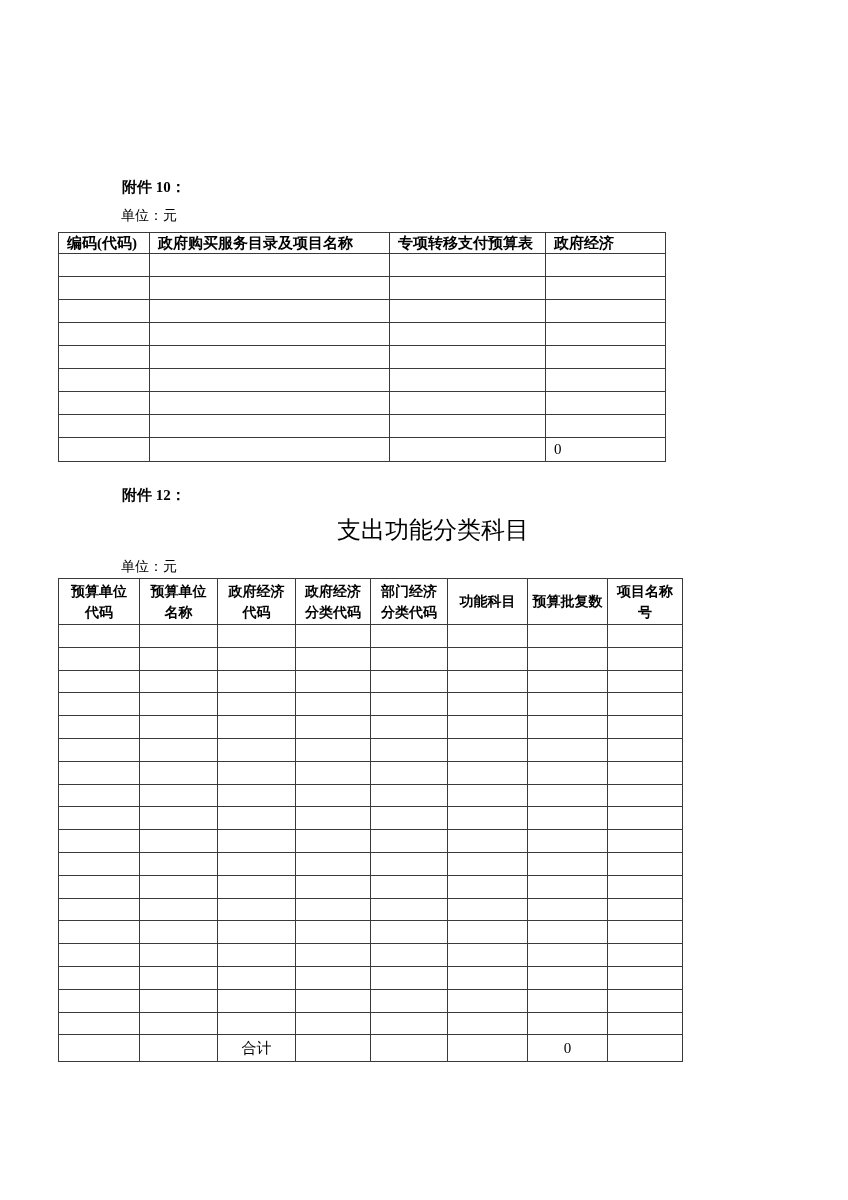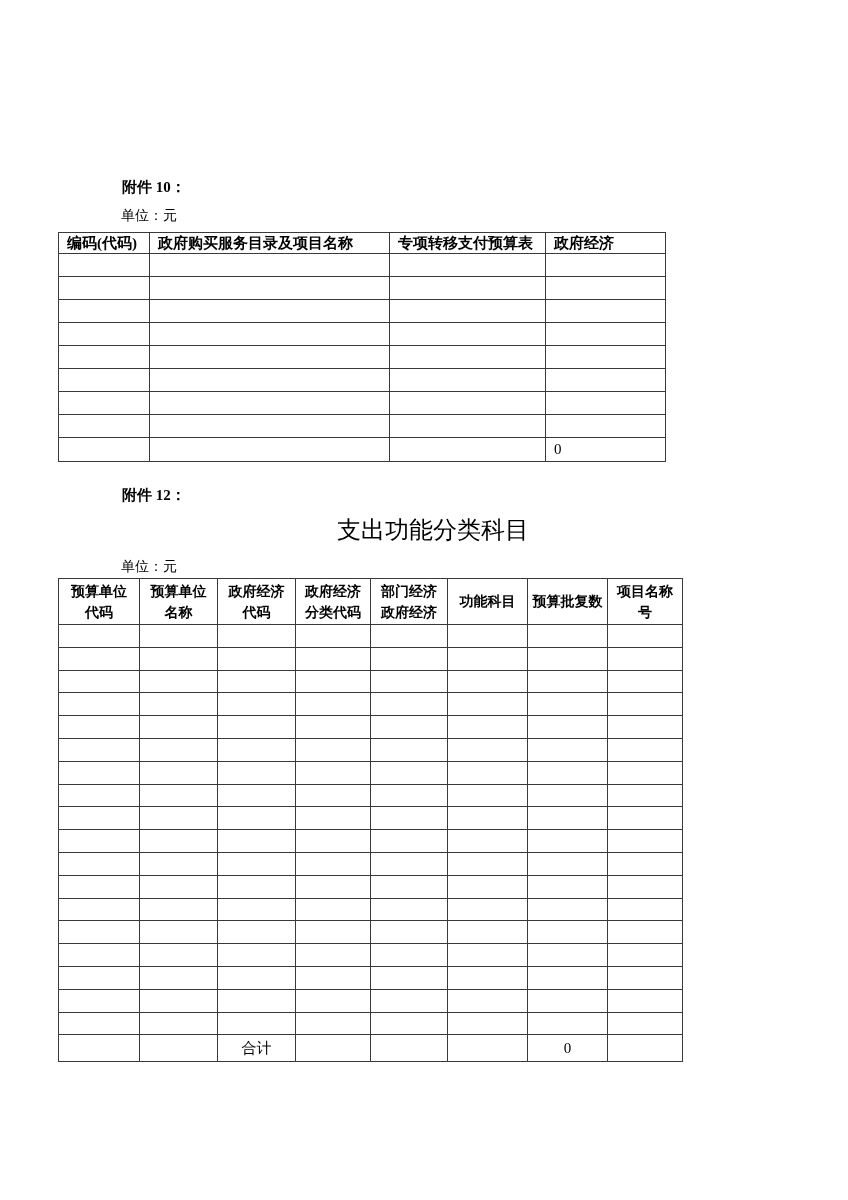--- a/index.html
+++ b/index.html
@@ -229,21 +229,21 @@
         <tr>
           <th>预算单位
 代码</th>
           <th>预算单位
 名称</th>
           <th>政府经济
 代码</th>
           <th>政府经济
 分类代码</th>
           <th>部门经济
-政府经济</th>
+分类代码</th>
           <th>功能科目</th>
           <th>预算批复数</th>
           <th>项目名称
 号</th>
         </tr>
       </thead>
       <tbody>
           <tr>
             <td></td>
             <td></td>

